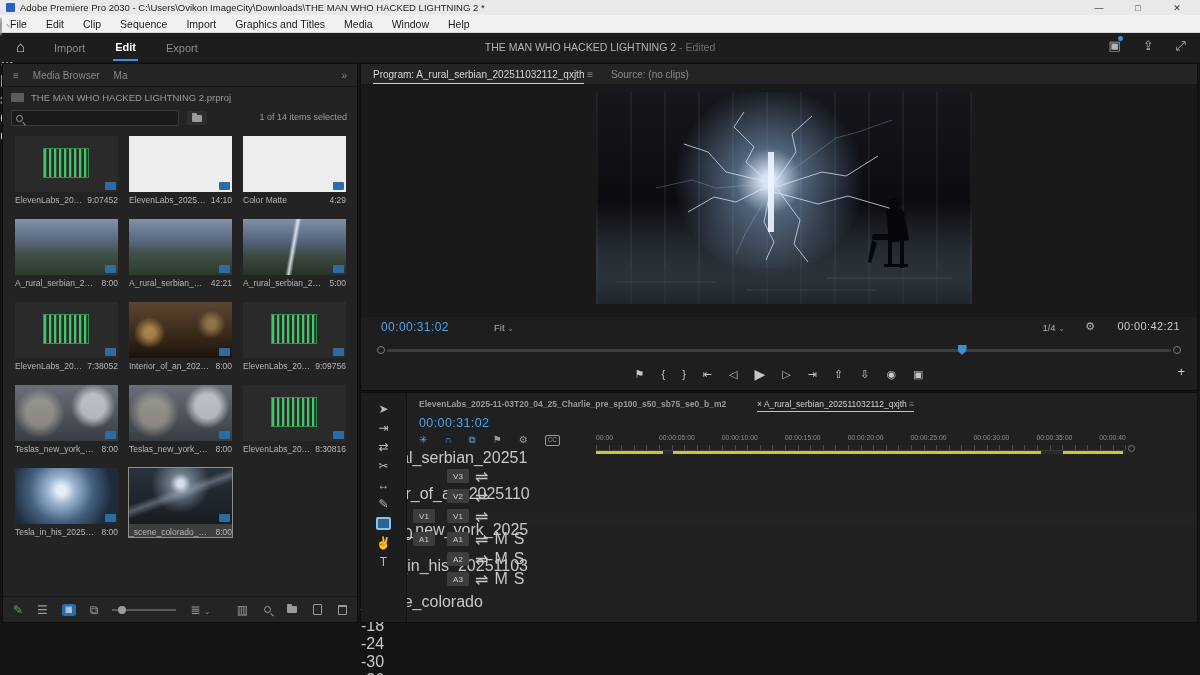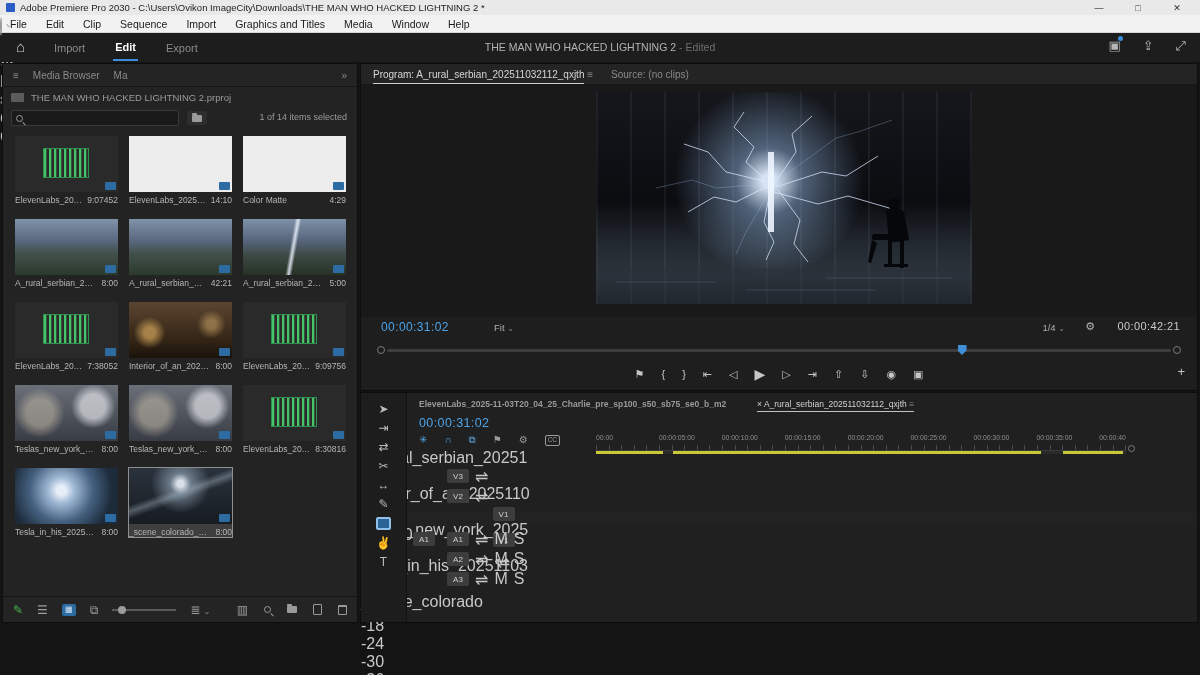--- a/index.html
+++ b/index.html
@@ -620,21 +620,21 @@
           <div class="sync">⇌</div>
           <div class="ic-eye"></div>
         </div>
         <div class="trow" style="top: 94px;">
           <div class="chip ph"></div>
           <div class="ic-lock"></div>
           <div class="chip tgt">V2</div>
           <div class="sync">⇌</div>
           <div class="ic-eye"></div>
         </div>
-        <div class="trow" style="top: 114px; flex-direction: column;">
+        <div class="trow" style="top: 114px;">
           <div class="chip src">V1</div>
           <div class="ic-lock"></div>
           <div class="chip tgt on">V1</div>
           <div class="sync">⇌</div>
           <div class="ic-eye"></div>
         </div>
         <div class="trow" style="top: 137px;">
           <div class="chip src">A1</div>
           <div class="ic-lock"></div>
           <div class="chip tgt on">A1</div>

